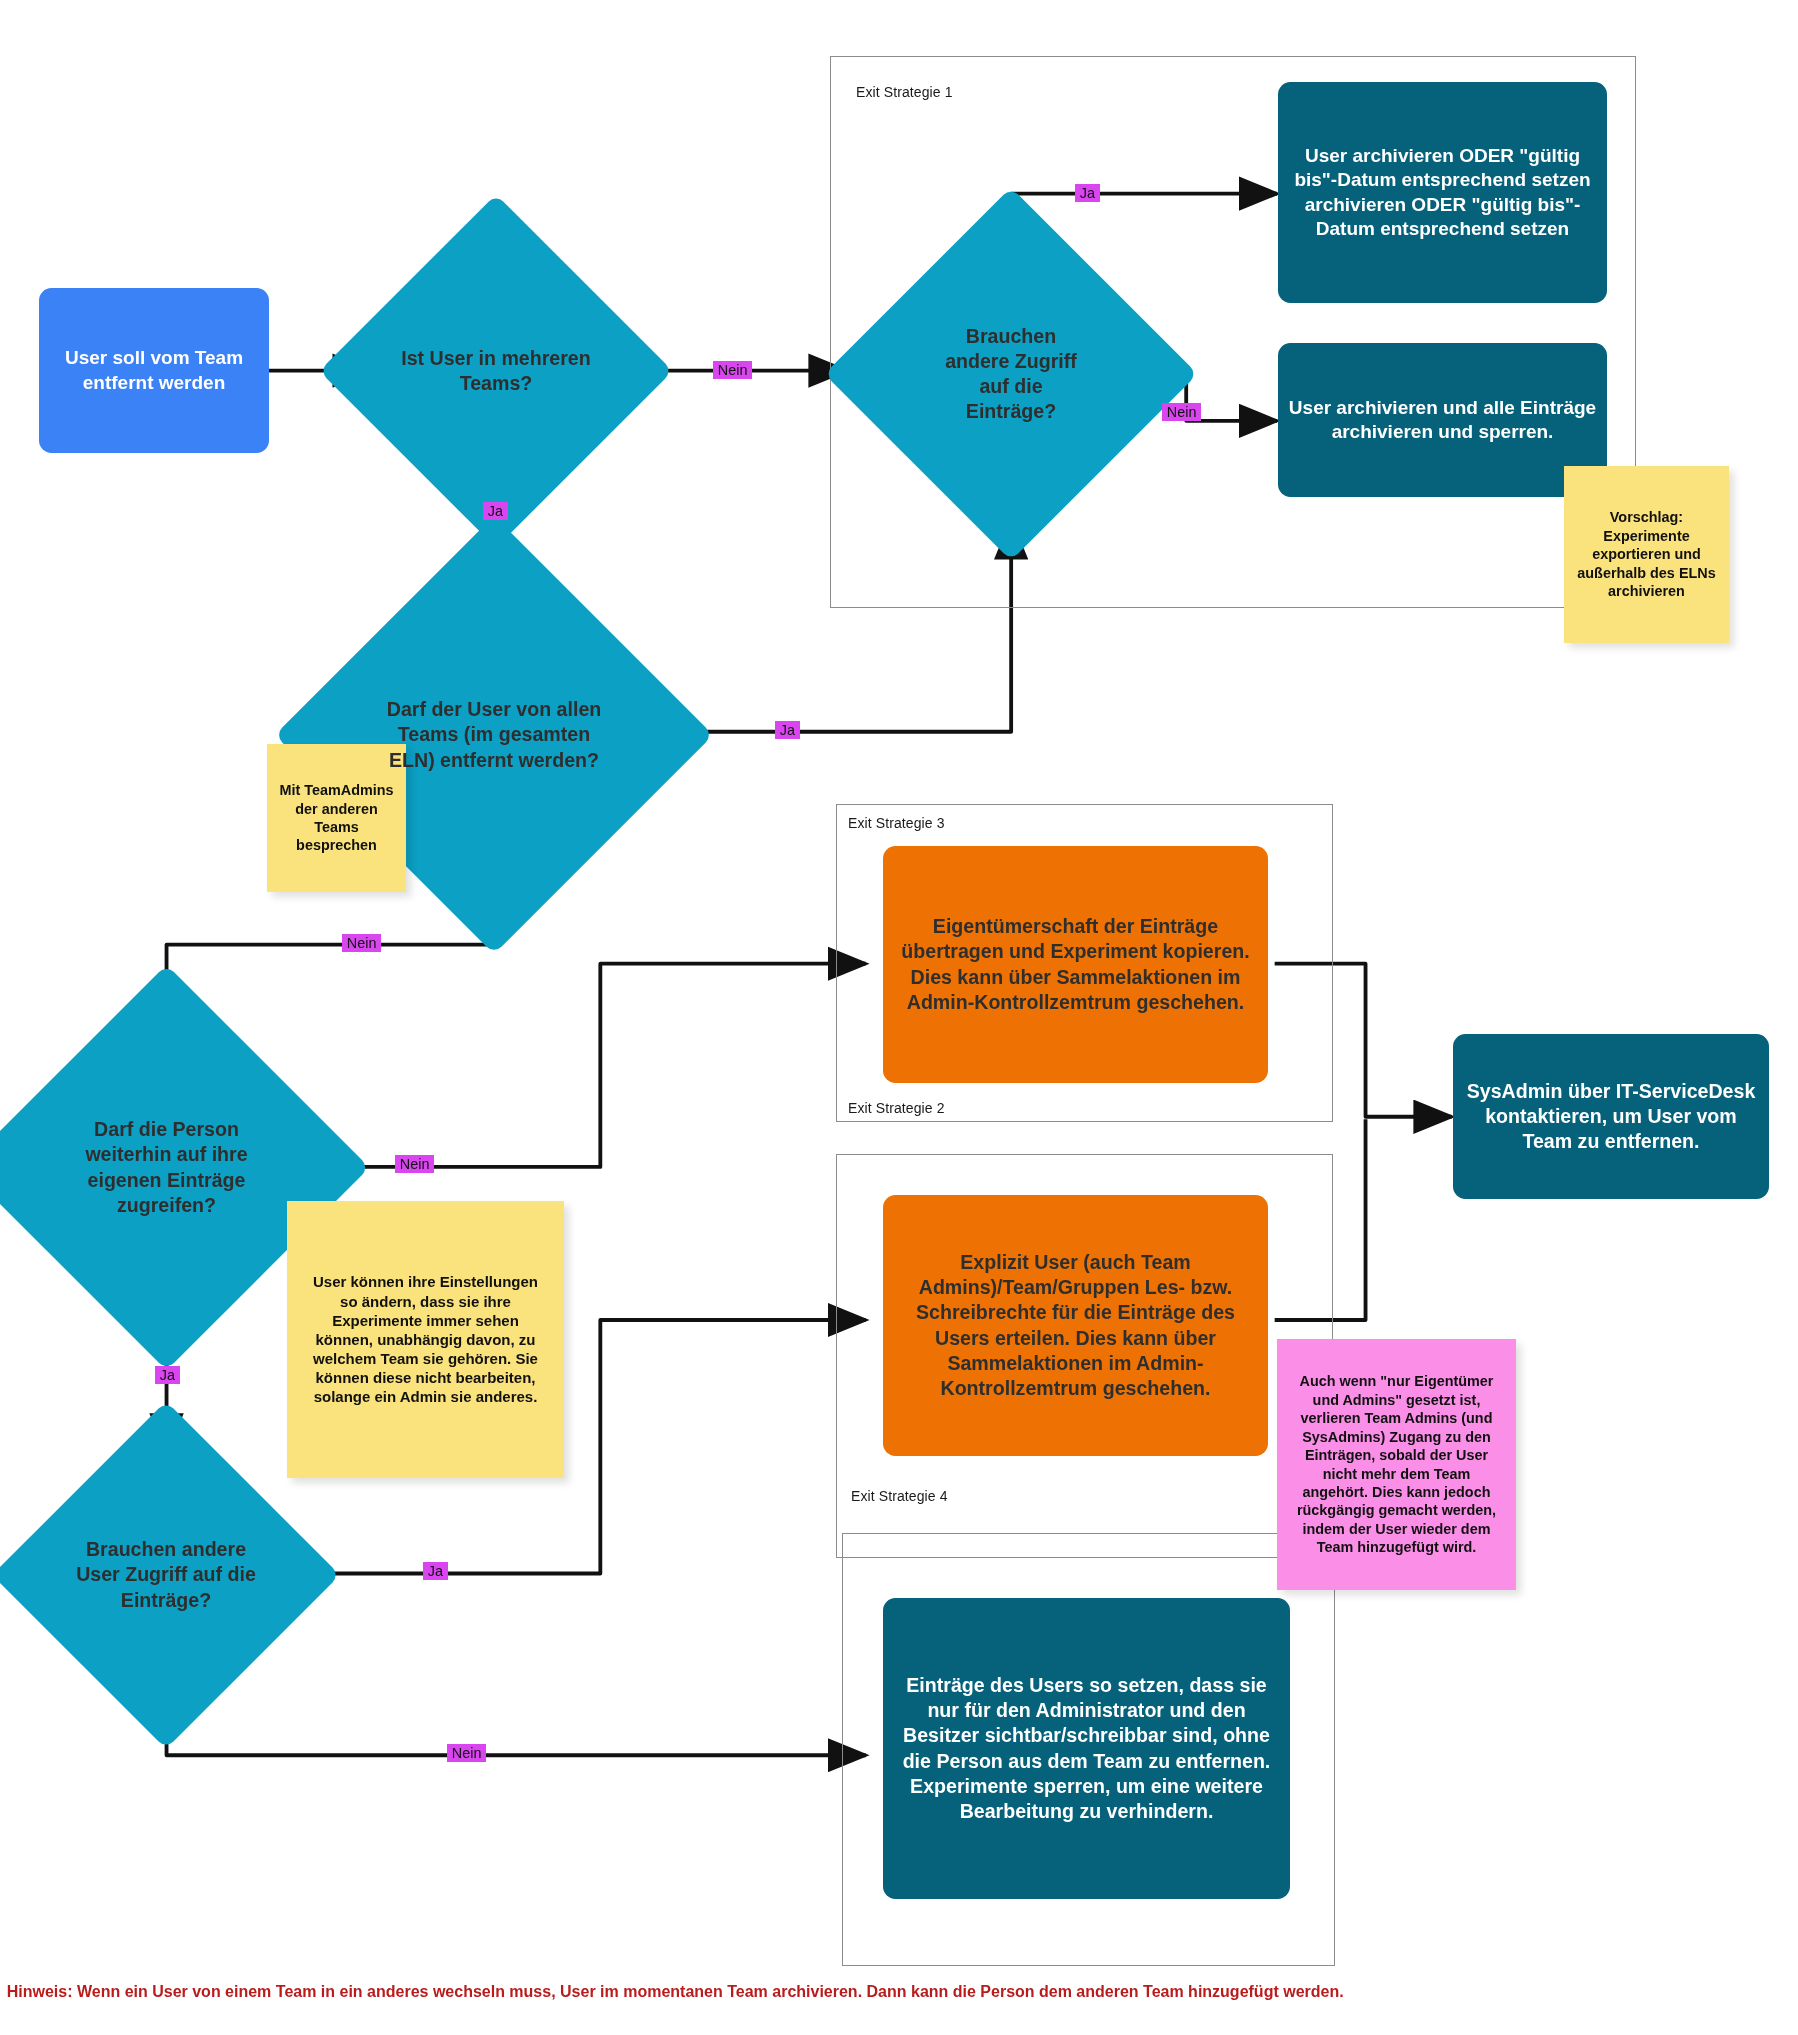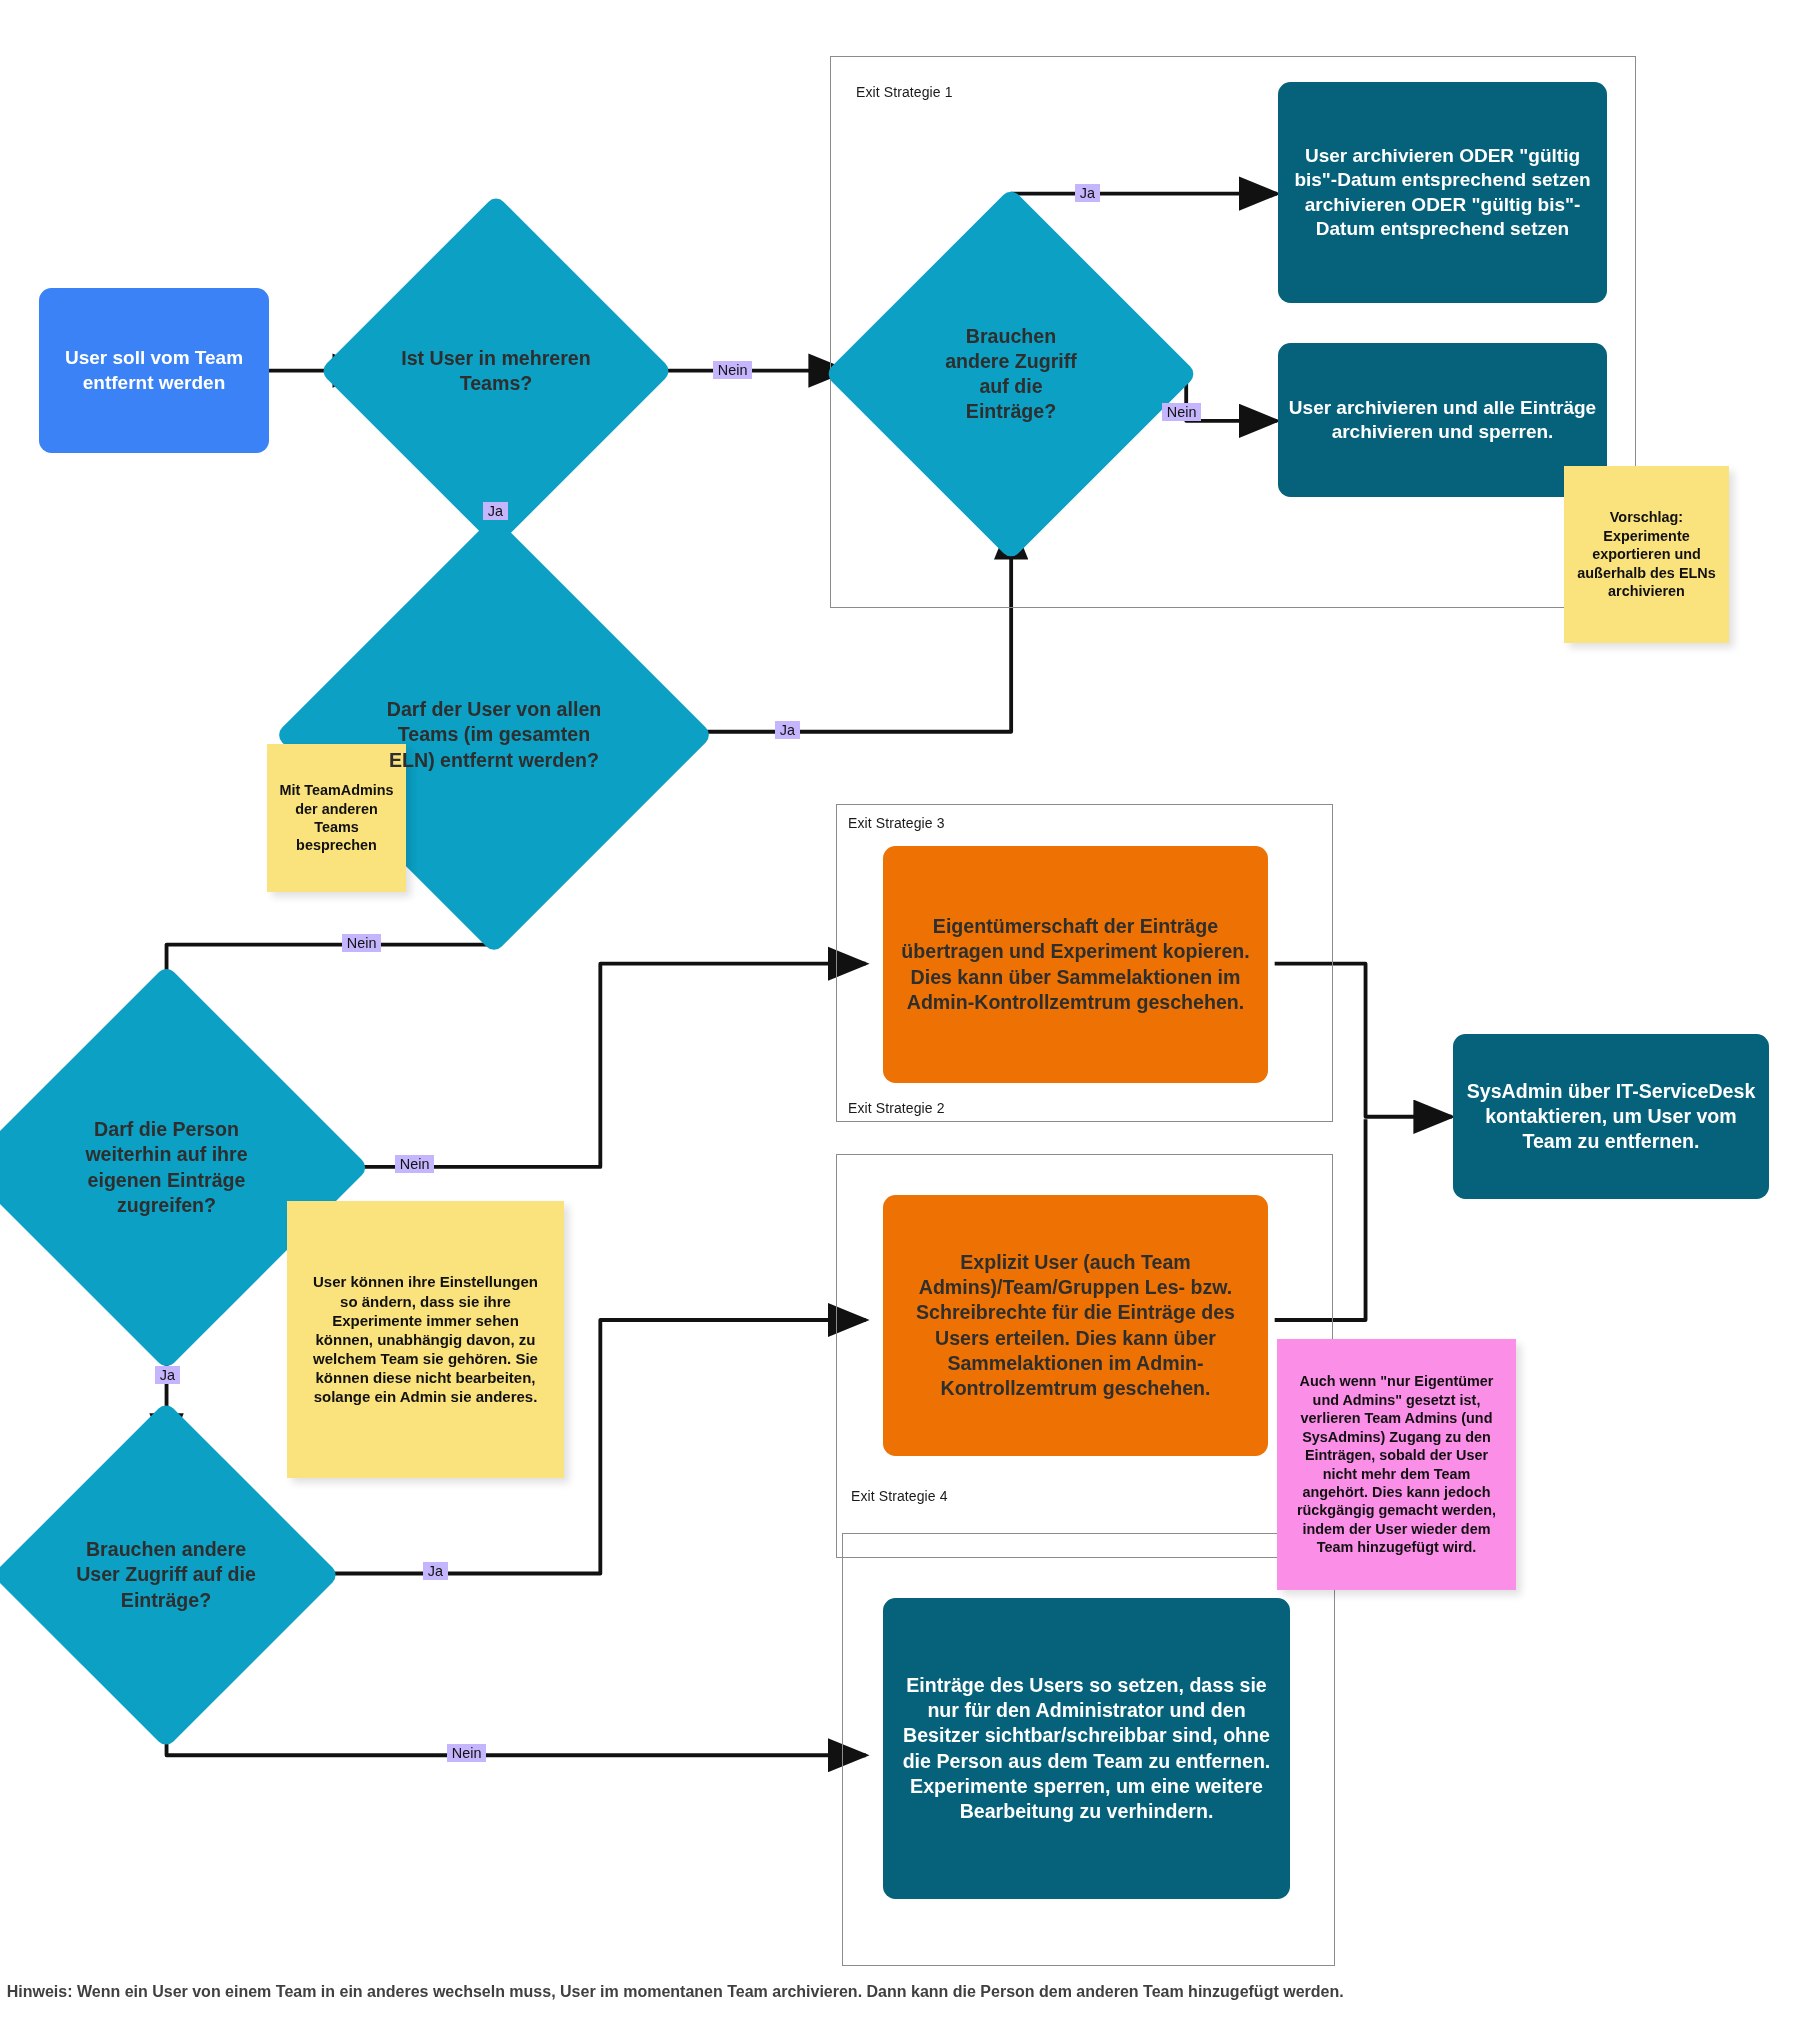--- a/index.html
+++ b/index.html
@@ -39,24 +39,24 @@
   .sticky{box-shadow:4.8px 4.8px 7.7px rgba(0,0,0,0.12);margin-left:10px;}
   .sticky.yellow{background:#fae27c;color:#111111;}
   .sticky.pink{background:#fb8fe8;color:#111111;}
   .sticky .txt{font-weight:bold;}
 
   
   .frame{position:absolute;box-sizing:border-box;border:1.4px solid #8c8c8c;background:transparent;}
   .frame-label{position:absolute;font-size:14px;color:#1a1a1a;font-weight:normal;letter-spacing:0.1px;white-space:nowrap;}
 
   
-  .elabel{position:absolute;font-size:14.4px;color:#111111;background:#c4b5fd;padding:1px 4.8px;white-space:nowrap;}
+  .elabel{position:absolute;font-size:14.4px;color:#111111;background:#d946ef;padding:1px 4.8px;white-space:nowrap;}
 
   
-  .footer{position:absolute;font-weight:bold;font-size:16px;color:#404040;white-space:nowrap;}
+  .footer{position:absolute;font-weight:bold;font-size:16px;color:#b91c1c;white-space:nowrap;}
 </style>
 </head>
 <body>
 
 <div id="stage">
 
   <svg id="edges" viewBox="0 0 3759 4255" xmlns="http://www.w3.org/2000/svg">
     <defs>
       <marker id="arr" markerWidth="11" markerHeight="9" refX="10" refY="4.5" orient="auto" markerUnits="strokeWidth">
         <path d="M0,0 L11,4.5 L0,9 z" fill="#111111"></path>

